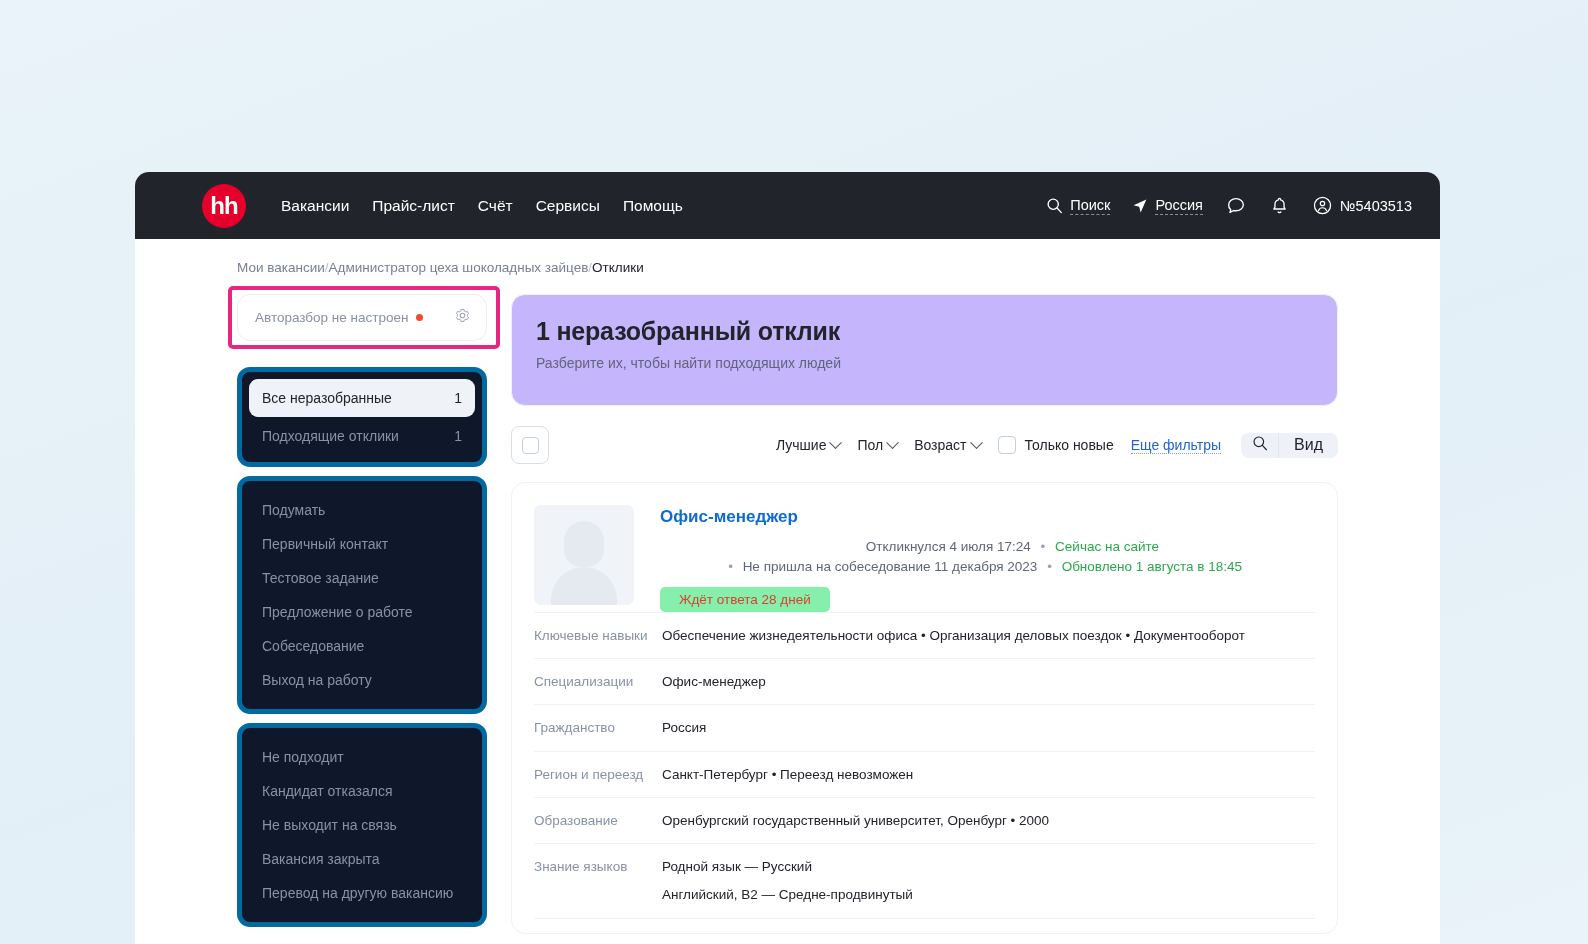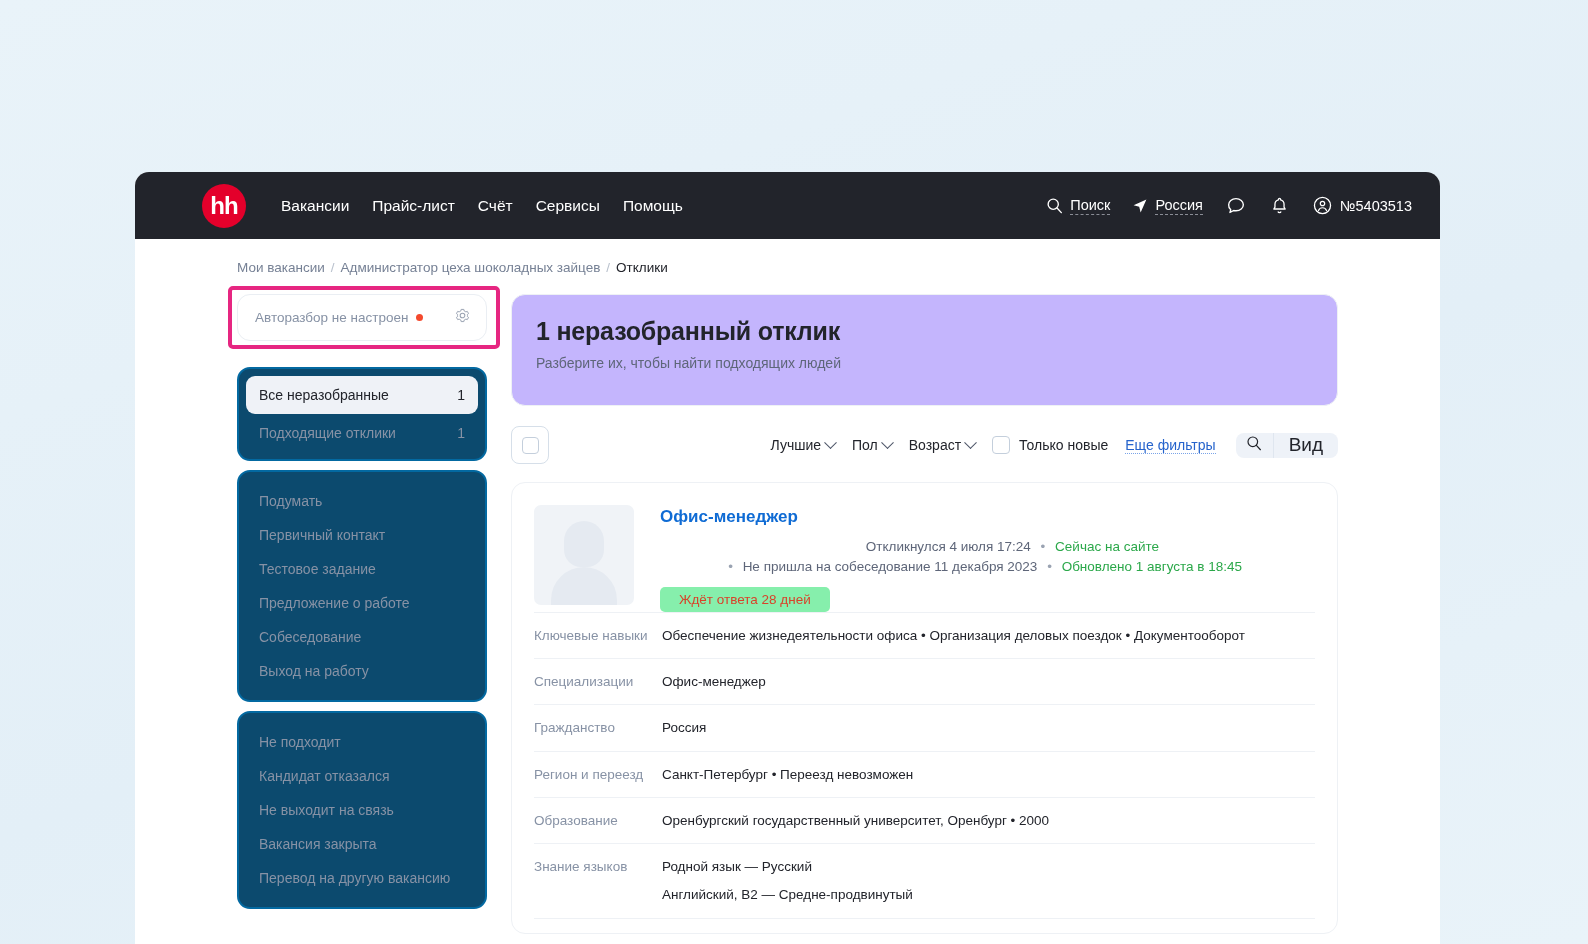--- a/index.html
+++ b/index.html
@@ -64,40 +64,40 @@
     cursor: pointer;
   }
   .nav-util .dashed { border-bottom: 1px dashed #8a8d96; padding-bottom: 1px; }
   .ico { display: inline-flex; align-items: center; justify-content: center; }
 
   
   #breadcrumb {
     padding: 21px 0 0 102px;
     font-size: 13.5px;
     color: #768195;
-    display: flex; align-items: center; gap: 6px;
+    display: flex; align-items: center; gap: 0;
   }
   #breadcrumb .crumb { cursor: pointer; }
   #breadcrumb .sep { color: #b9c1cd; }
   #breadcrumb .crumb.current { color: #22242b; cursor: default; }
 
   
   #page {
     display: flex;
     padding: 19px 102px 0 102px;
     gap: 24px;
     align-items: flex-start;
   }
 
   
   #sidebar { width: 250px; flex: 0 0 250px; position: relative; }
 
   .card {
-    background: #0c4a6e;
-    border: 2px solid #0369a1;
+    background: #0f172a;
+    border: 5px solid #0369a1;
     border-radius: 13px;
   }
 
   
   #autoparse-highlight {
     position: absolute;
     left: -9px; top: -8px;
     width: 272px; height: 63px;
     border: 4px solid #e62681;
     border-radius: 5px;
@@ -217,21 +217,21 @@
   #more-filters {
     font-size: 14px; color: #2563cc;
     border-bottom: 1px dotted #7aa4e8;
     cursor: pointer;
   }
   #tb-buttons { display: flex; margin-left: 3px; }
   .tb-btn {
     height: 25px;
     background: #eef2f8;
     display: flex; align-items: center; justify-content: center;
-    font-size: 19px; color: #22242b;
+    font-size: 16px; color: #22242b;
     cursor: pointer;
   }
   #tb-search-btn { width: 38px; border-radius: 8px 0 0 8px; border-right: 1px solid #dfe6ef; }
   #tb-view-btn { padding: 0 15px; border-radius: 0 8px 8px 0; }
 
   
   #candidate-card {
     margin-top: 18px;
     background: #ffffff;
     border: 1px solid #eef1f5;

